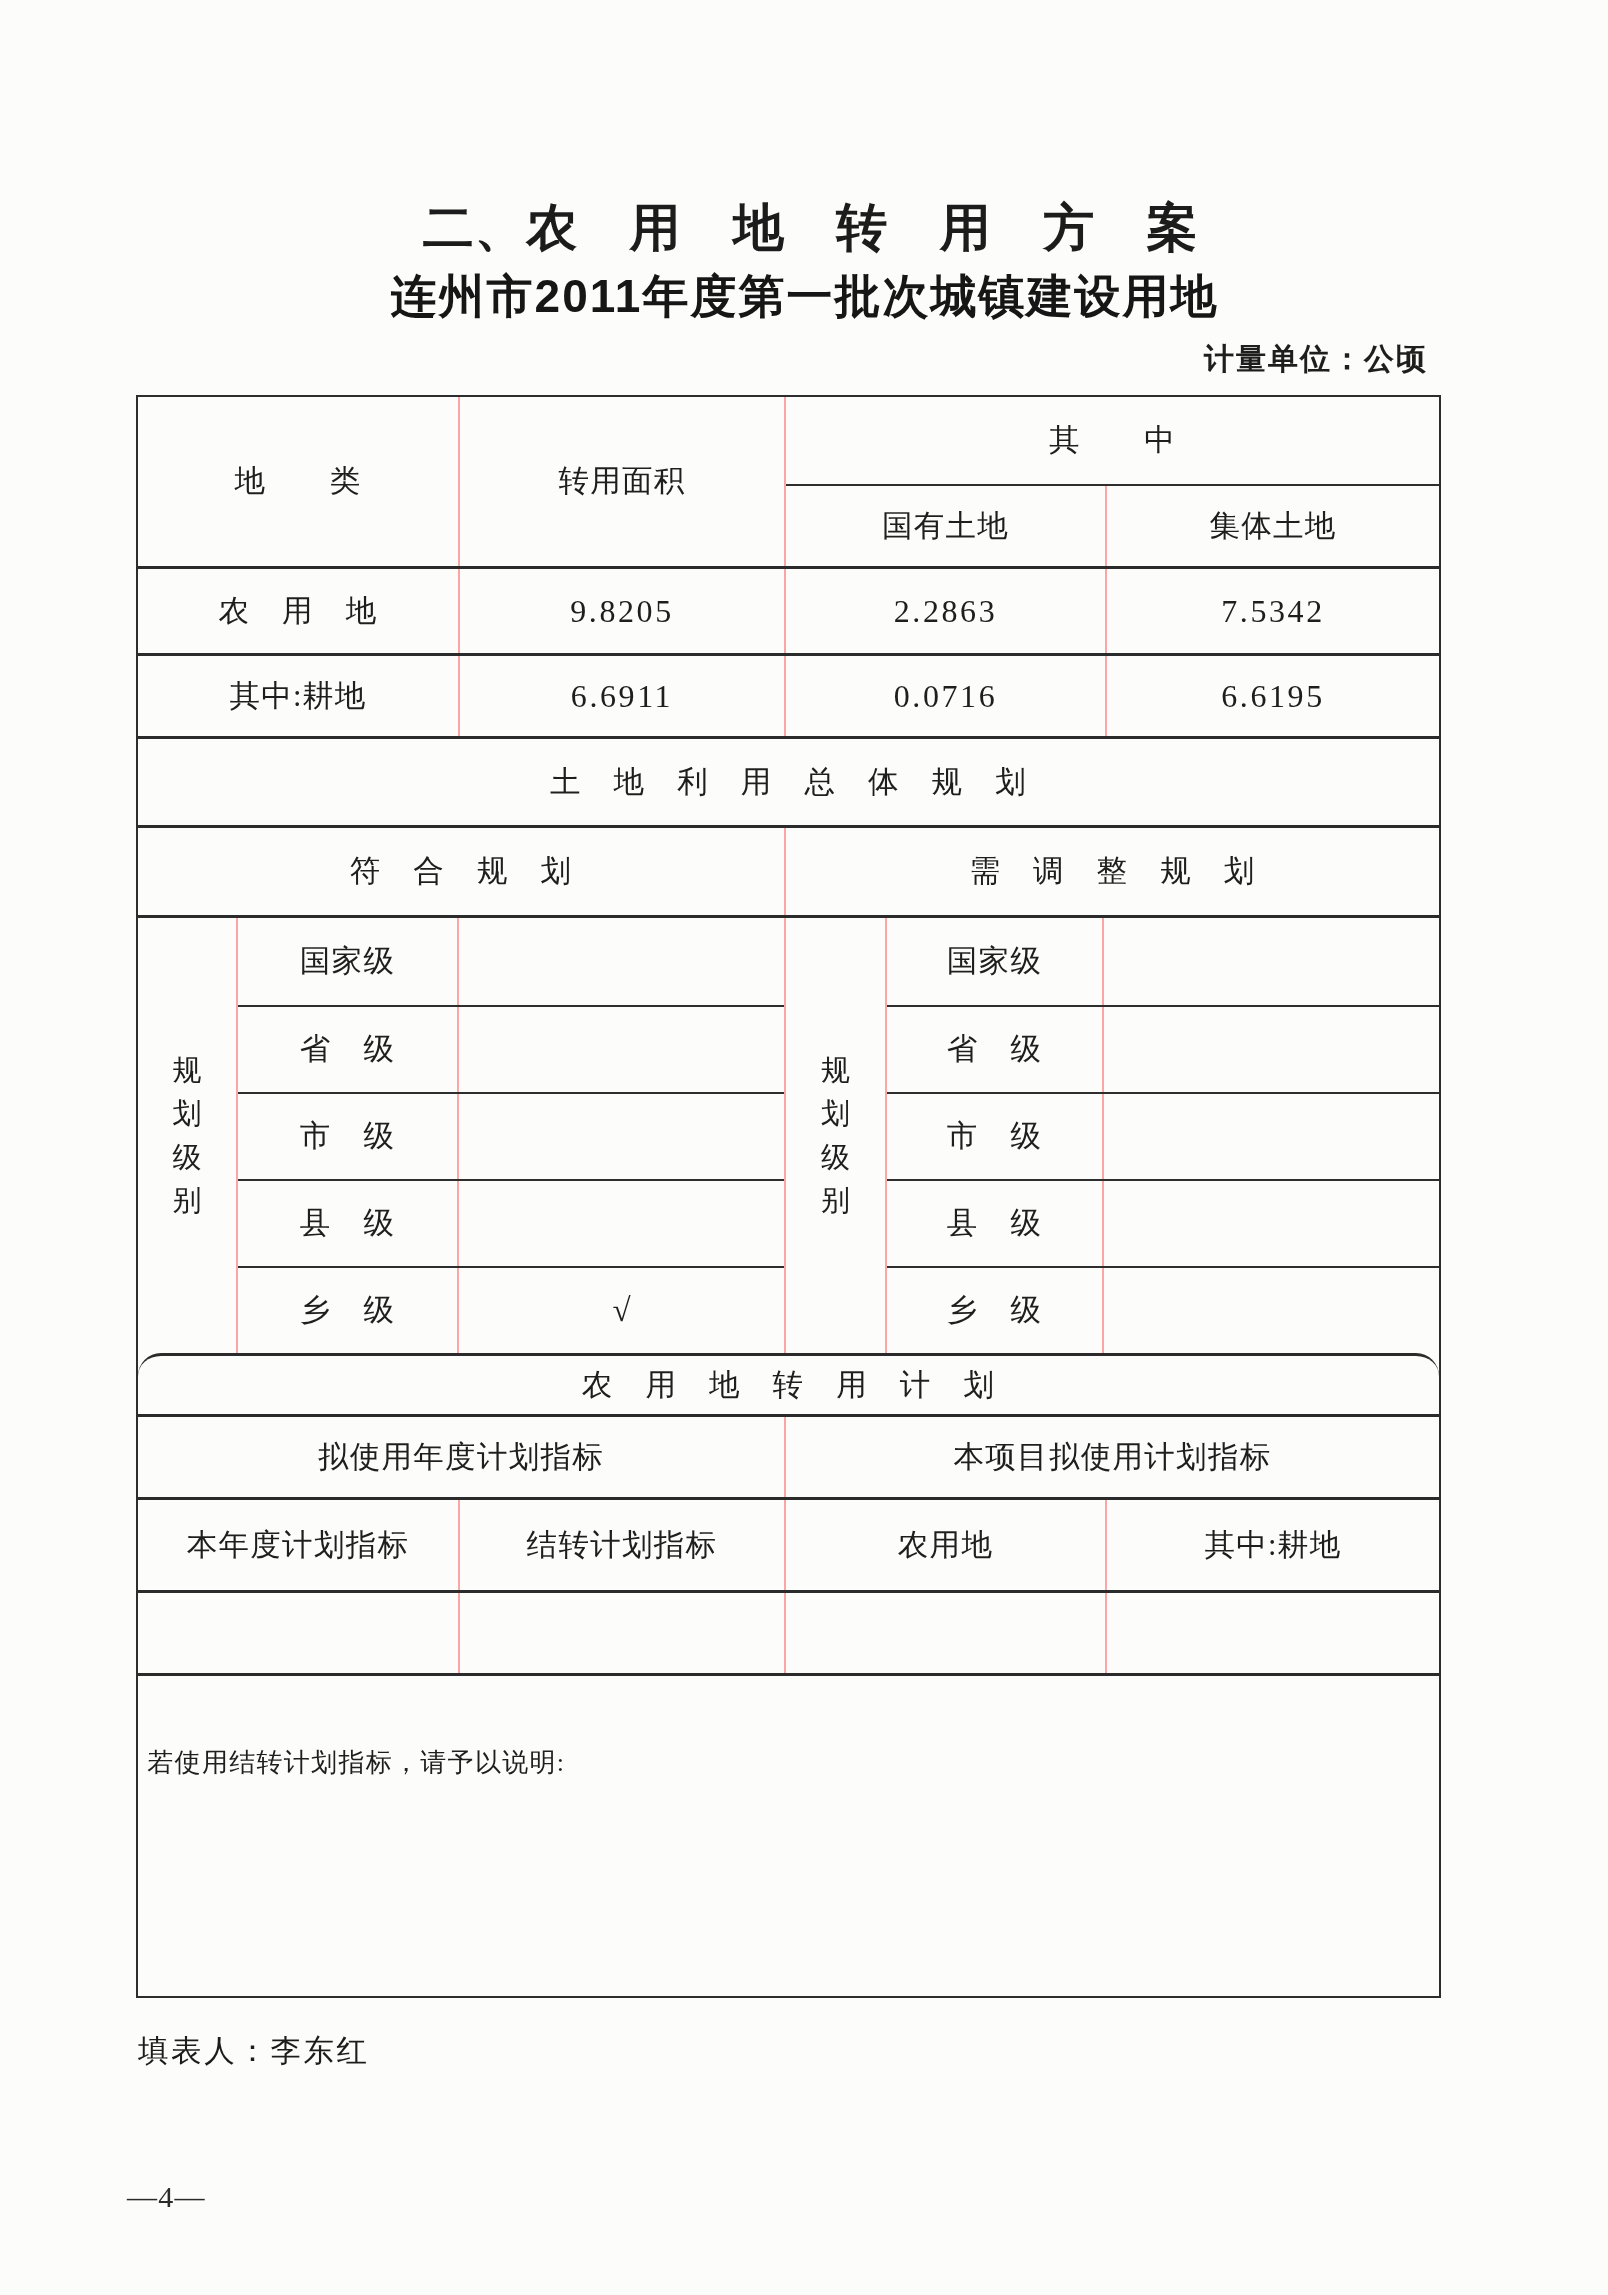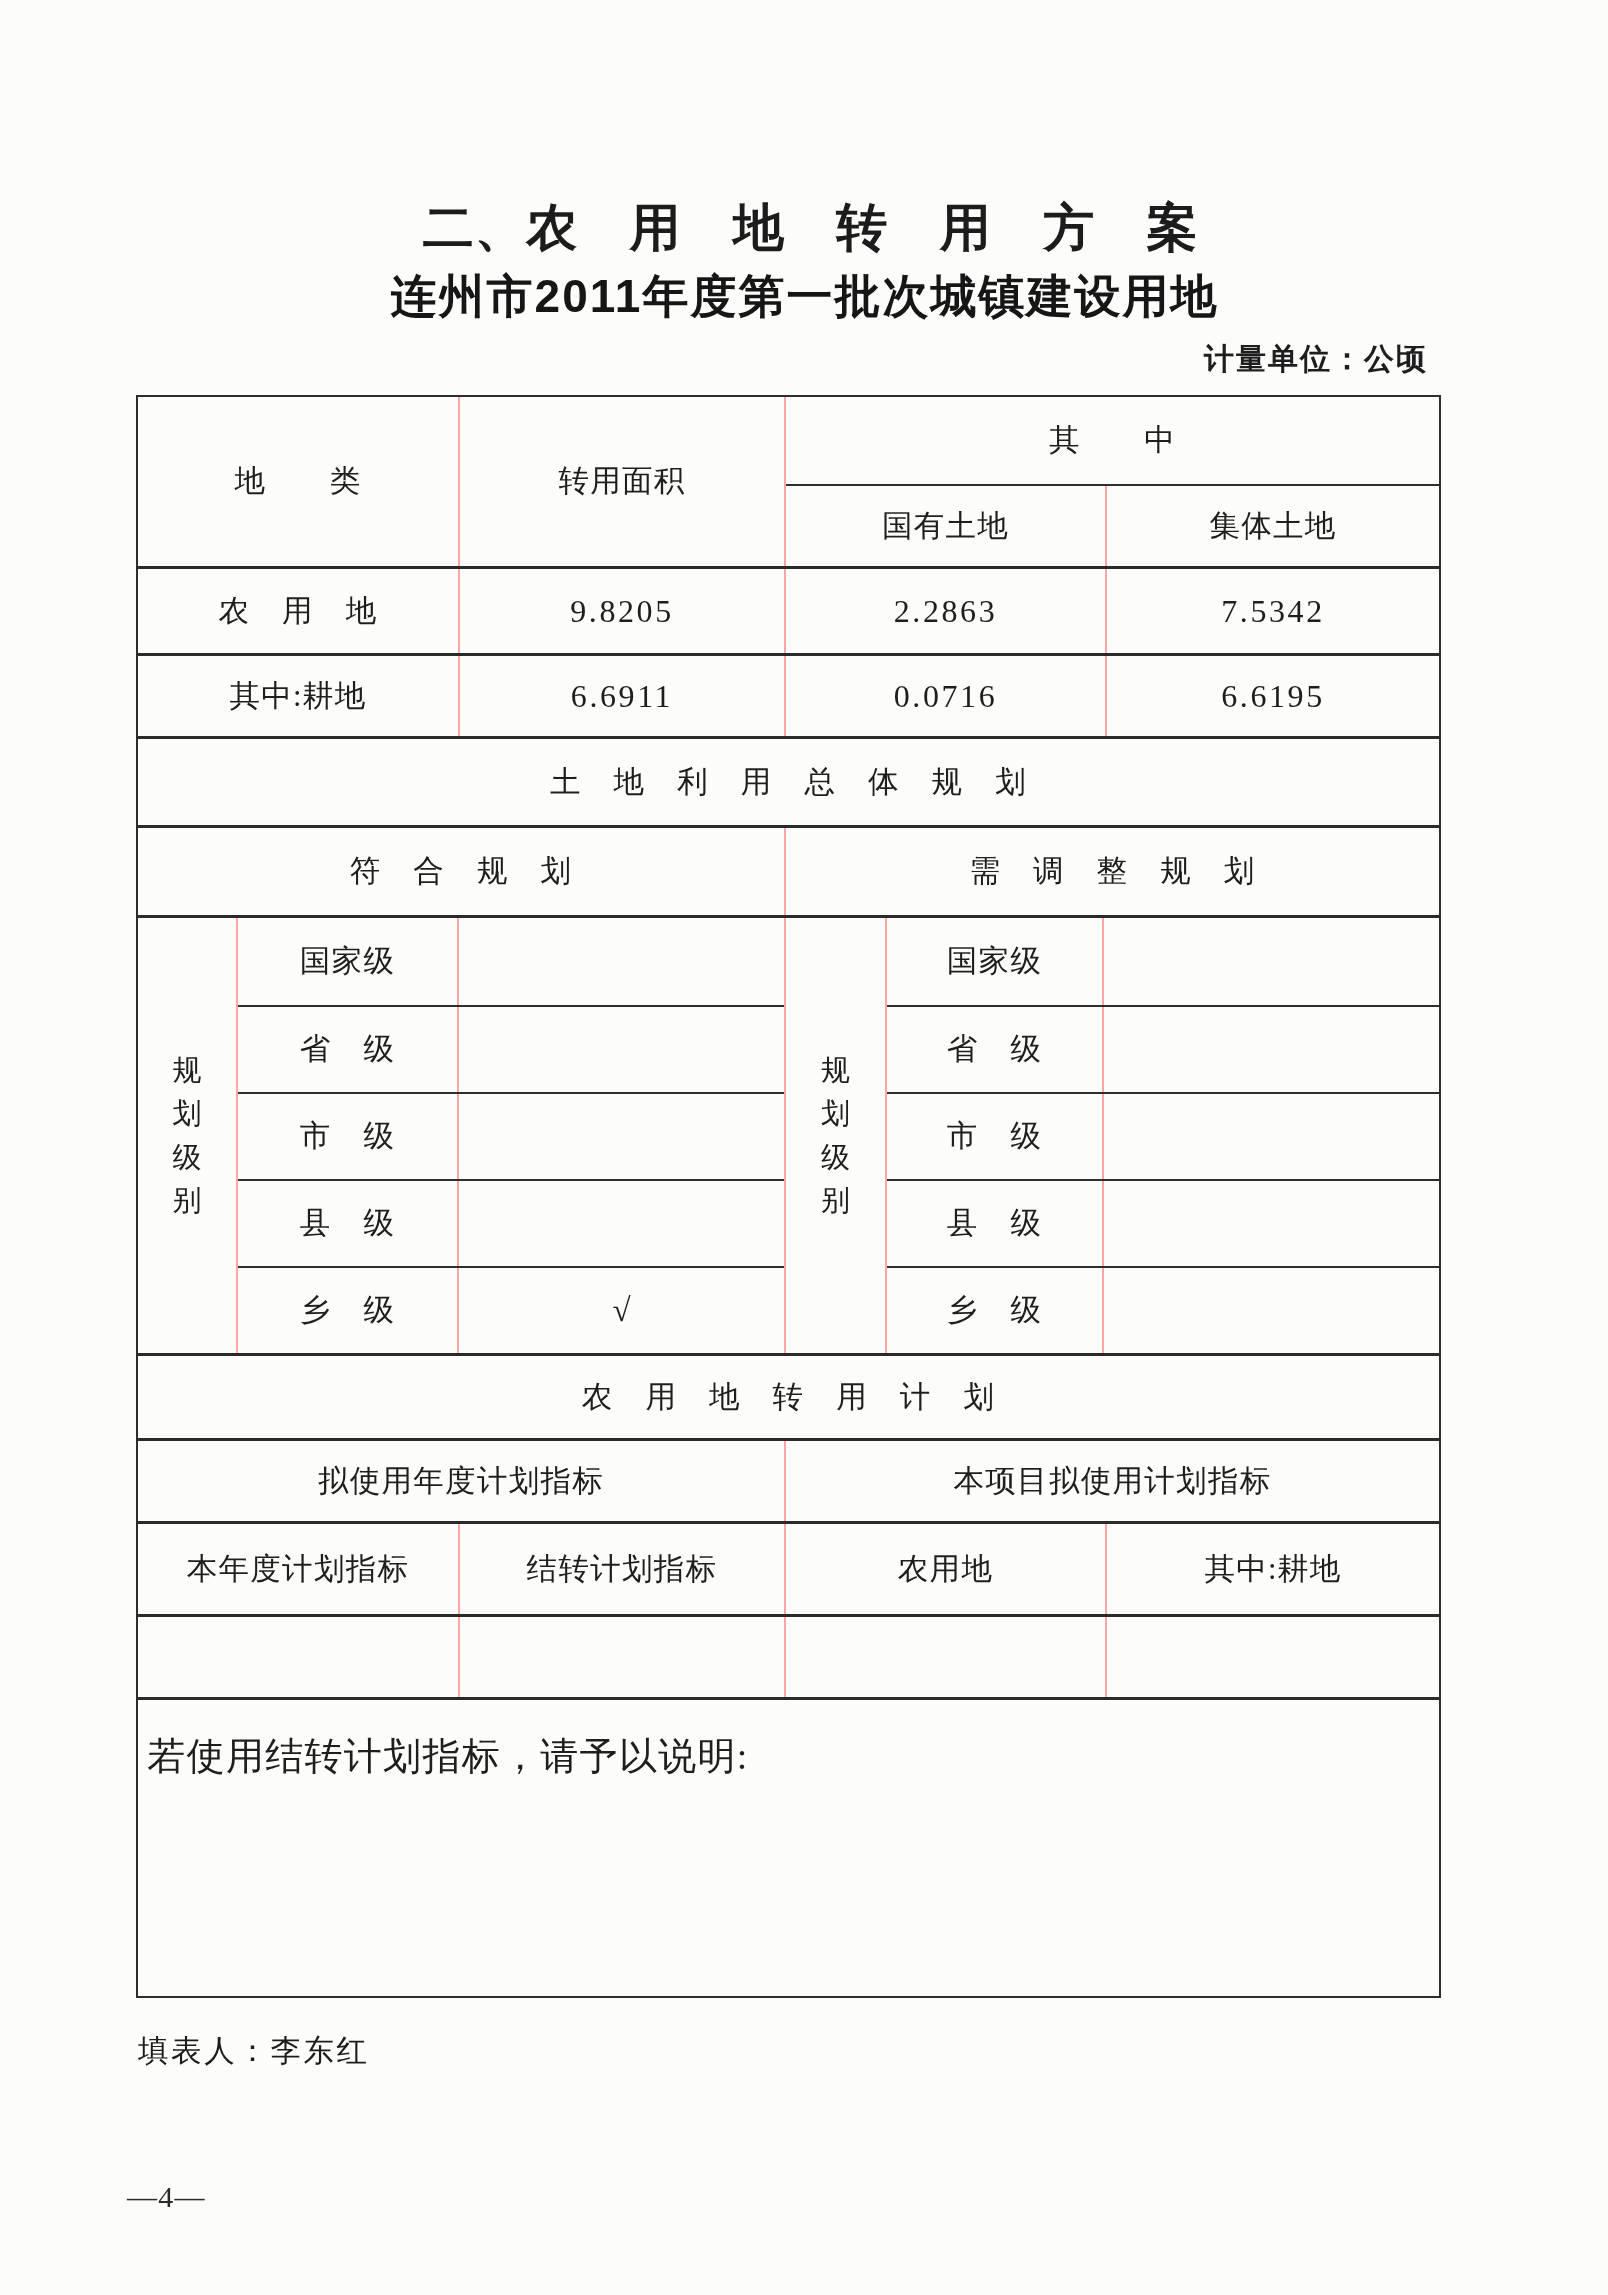--- a/index.html
+++ b/index.html
@@ -44,41 +44,41 @@
   .num{font-size:32px;letter-spacing:2.6px;}
   
   .hA{height:169px;}
   .hA .full{align-self:stretch;}
   .hA-right{flex:1;display:flex;flex-direction:column;box-sizing:border-box;}
   .hA-sub1{height:89px;border-bottom:2px solid #2e2e2e;}
   .hA-sub2{flex:1;display:flex;}
   .gState{width:321px;}
   .gColl{flex:1;}
   .rB1{height:87px;} .rB2{height:83px;} .rC{height:89px;} .rD{height:90px;}
-  .rE{height:438px;} .rF{height:85px;} .rG{height:83px;} .rH{height:93px;}
+  .rE{height:438px;} .rF{height:61px;border-radius:23px;} .rG{height:83px;} .rH{height:93px;}
   .rI{height:83px;} .rJ{flex:1;}
   .half-l{width:648px;} .half-r{flex:1;}
   
   .pl-axis{width:100px;}
   .pl-axis-r{width:101px;}
   .pl-left{width:548px;display:flex;flex-direction:column;box-sizing:border-box;}
   .pl-right{flex:1;display:flex;flex-direction:column;box-sizing:border-box;}
   .p-row{display:flex;height:87px;box-sizing:border-box;}
   .p-row.last{flex:1;}
   .pl-lab-l{width:221px;}
   .pl-lab-r{width:217px;}
   .pl-val{flex:1;}
   .vtext{
     width:32px;font-size:29px;line-height:1.5;word-break:break-all;
     text-align:center;letter-spacing:0;
   }
   .check{font-size:33px;letter-spacing:0;}
   .noteCell{
     flex:1;align-items:flex-start;justify-content:flex-start;
-    padding:30.5px 13.2px 0 9.3px;font-size:38px;letter-spacing:1.3px;text-align:left;
+    padding:30.5px 13.2px 0 9.3px;font-size:26px;letter-spacing:1.3px;text-align:left;margin-top:38px;
   }
   .preparer{
     position:absolute;left:138px;top:2031px;font-size:30.5px;letter-spacing:2.6px;color:#1c1c1c;
   }
   .page-num{
     position:absolute;left:127px;top:2180px;font-size:30px;letter-spacing:1.3px;color:#2a2a2a;
   }
 </style>
 </head>
 <body>

